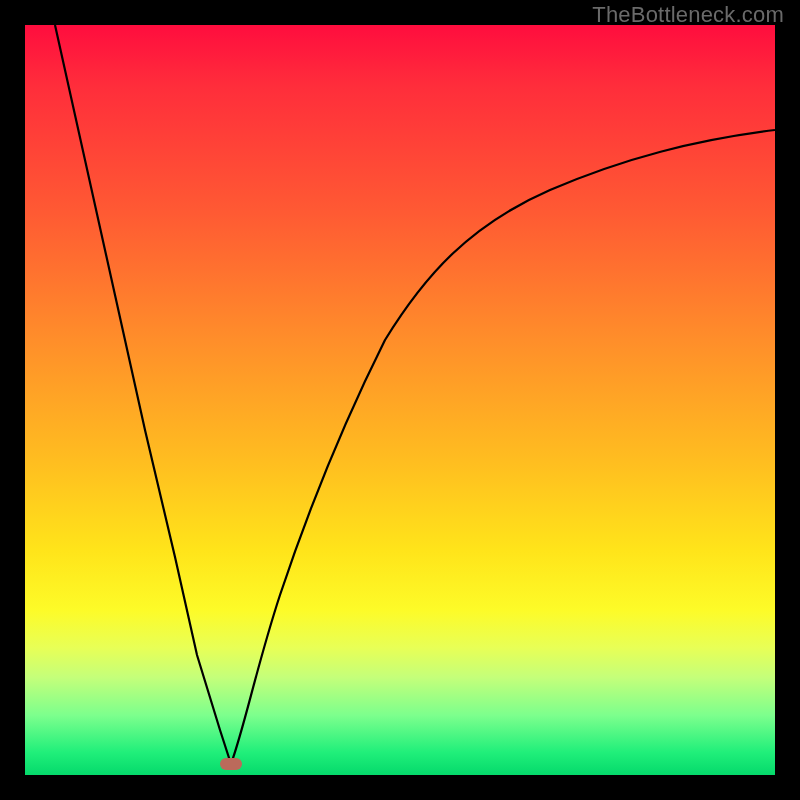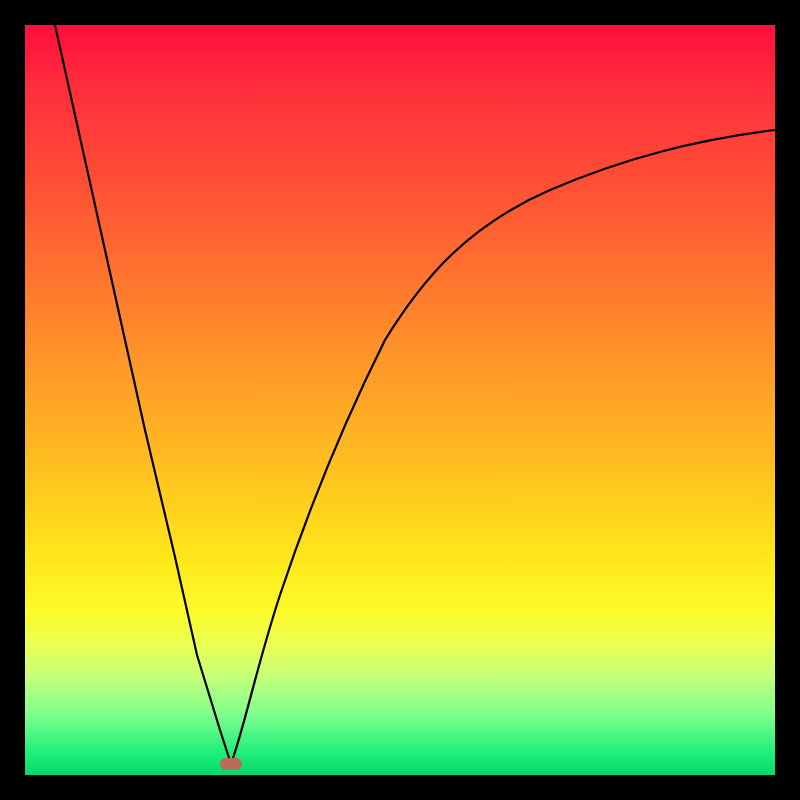--- a/index.html
+++ b/index.html
@@ -69,20 +69,21 @@
     border-radius: 6px;
     background: #bb6a5b;
     transform: translate(-50%, -50%);
     z-index: 3;
   }
 </style>
 </head>
 <body>
 
 <div class="frame">
+  <div class="watermark">TheBottleneck.com</div>
 
   <div class="plot-area">
     <svg class="curve-svg" viewBox="0 0 750 750" preserveAspectRatio="none">
       <path d="M 30 0
                L 60 135
                L 90 270
                L 120 405
                L 150 532
                L 172 630
                L 195 705

